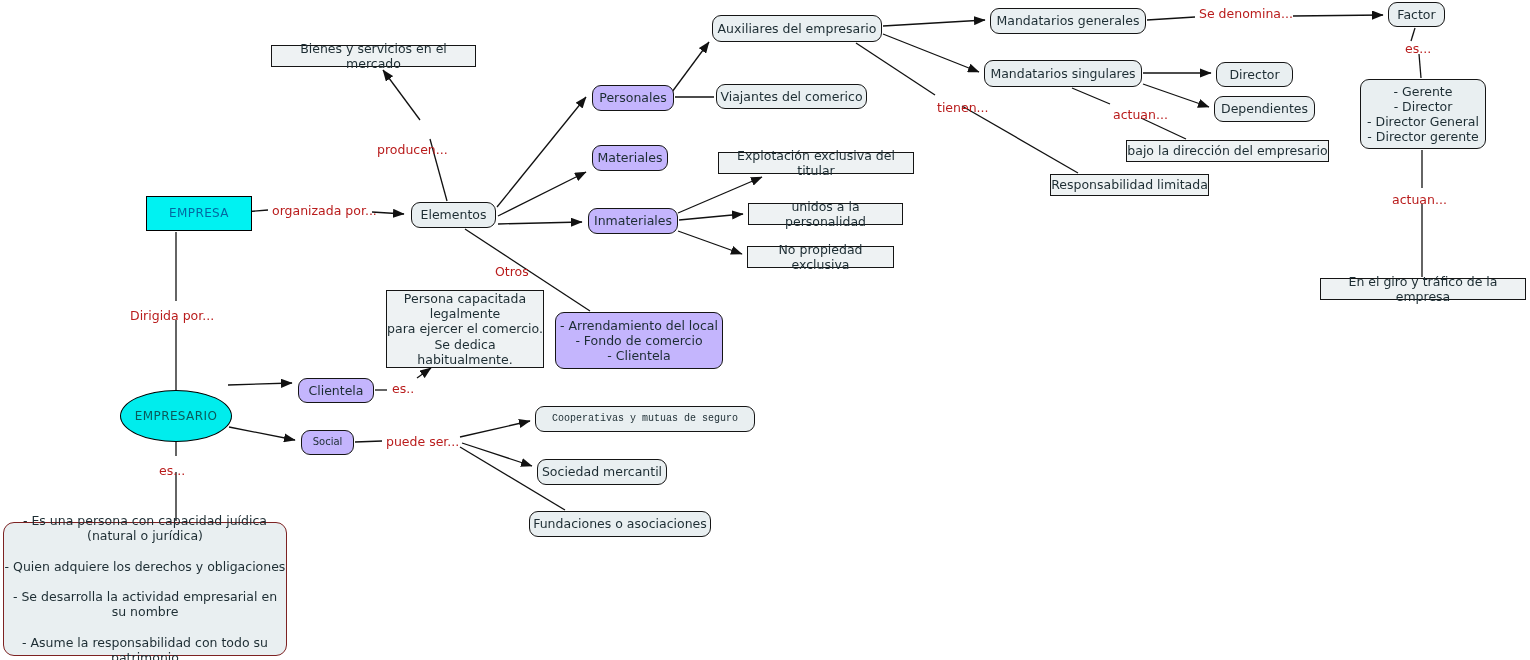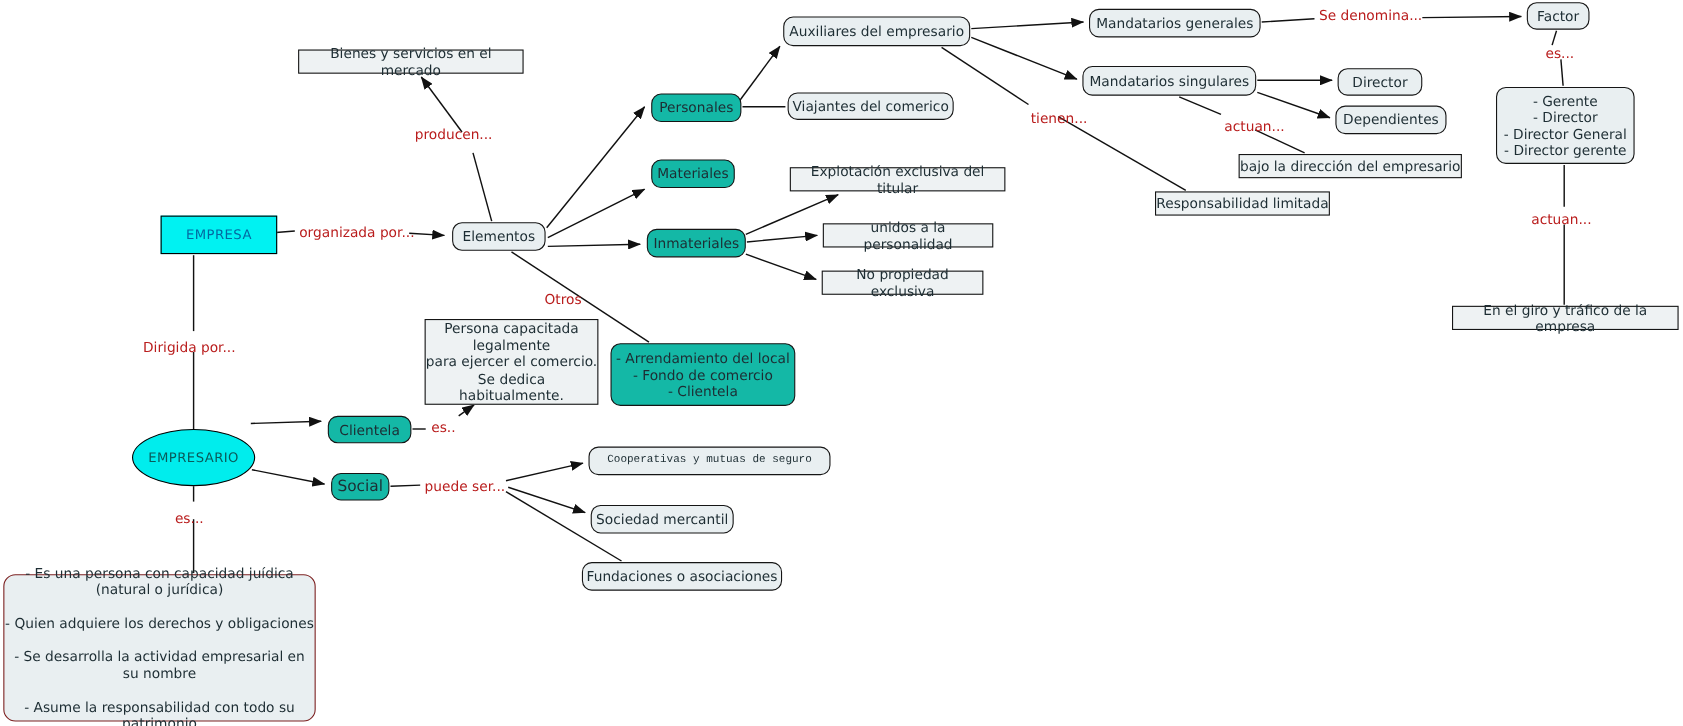--- a/index.html
+++ b/index.html
@@ -4,21 +4,21 @@
 <style>
   html,body{margin:0;padding:0;background:#ffffff;}
   body{width:1530px;height:660px;font-family:"DejaVu Sans",sans-serif;}
   #map-root{position:relative;width:1530px;height:660px;overflow:hidden;background:#fff;}
   #edge-layer{position:absolute;left:0;top:0;width:1530px;height:660px;}
   .node{position:absolute;box-sizing:border-box;display:flex;align-items:center;justify-content:center;
         text-align:center;color:#1d2d33;line-height:1.22;white-space:pre-line;}
   
   .n-rect{background:#eef2f3;border:1px solid #151515;border-radius:0;}
   .n-round{background:#e9eff1;border:1px solid #151515;border-radius:9px;}
-  .n-cyanround{background:#14b8a6;border:1px solid #151515;border-radius:9px;}
+  .n-cyanround{background:#c4b5fd;border:1px solid #151515;border-radius:9px;}
   .n-cyanbox{background:#00f2f2;border:1.5px solid #000;border-radius:0;color:#0369a1;letter-spacing:.4px;margin-left:22px;}
   .n-ellipse{background:#00eded;border:1.5px solid #000;border-radius:50%;color:#0a5a5a;letter-spacing:.4px;}
   .n-maroon{background:#e9eff1;border:1.3px solid #7d2222;border-radius:11px;}
   .lbl{position:absolute;color:#b91c1c;background:transparent;white-space:nowrap;}
 </style>
 </head>
 <body>
 
 <div id="map-root">
 
@@ -97,36 +97,36 @@
 - Director gerente</div>
       <div class="node n-rect" style="left: 1320px; top: 278px; width: 206px; height: 22px; font-size: 12.5px;">En el giro y tráfico de la empresa</div>
       <div class="node n-rect" style="left: 386px; top: 290px; width: 158px; height: 78px; font-size: 12.5px;">Persona capacitada
 legalmente
 para ejercer el comercio.
 Se dedica habitualmente.</div>
       <div class="node n-cyanround" style="left: 555px; top: 312px; width: 168px; height: 57px; font-size: 12.5px;">- Arrendamiento del local
 - Fondo de comercio
 - Clientela</div>
       <div class="node n-cyanround" style="left: 298px; top: 378px; width: 76px; height: 25px; font-size: 12.5px;">Clientela</div>
-      <div class="node n-cyanround" style="left: 301px; top: 430px; width: 53px; height: 25px; font-size: 14px;">Social</div>
+      <div class="node n-cyanround" style="left: 301px; top: 430px; width: 53px; height: 25px; font-size: 10px;">Social</div>
       <div class="node n-round" style="left: 535px; top: 406px; width: 220px; height: 26px; font-size: 10px; font-family: Liberation Mono, monospace;">Cooperativas y mutuas de seguro</div>
       <div class="node n-round" style="left: 537px; top: 459px; width: 130px; height: 26px; font-size: 12.5px;">Sociedad mercantil</div>
       <div class="node n-round" style="left: 529px; top: 511px; width: 182px; height: 26px; font-size: 12.5px;">Fundaciones o asociaciones</div>
       <div class="node n-maroon" style="left: 3px; top: 522px; width: 284px; height: 134px; font-size: 12.5px;">- Es una persona con capacidad juídica
 (natural o jurídica)
 
 - Quien adquiere los derechos y obligaciones
 
 - Se desarrolla la actividad empresarial en su nombre
 
 - Asume la responsabilidad con todo su patrimonio</div>
     </div>
   <div id="label-group">
       <span class="lbl" style="left: 272px; top: 203px; font-size: 12.5px;">organizada por...</span>
-      <span class="lbl" style="left: 377px; top: 114px; font-size: 12.5px;">producen...</span>
+      <span class="lbl" style="left: 377px; top: 142px; font-size: 12.5px;">producen...</span>
       <span class="lbl" style="left: 495px; top: 264px; font-size: 12.5px;">Otros</span>
       <span class="lbl" style="left: 937px; top: 100px; font-size: 12.5px;">tienen...</span>
       <span class="lbl" style="left: 1113px; top: 107px; font-size: 12.5px;">actuan...</span>
       <span class="lbl" style="left: 1199px; top: 6px; font-size: 12.5px;">Se denomina...</span>
       <span class="lbl" style="left: 1405px; top: 41px; font-size: 12.5px;">es...</span>
       <span class="lbl" style="left: 1392px; top: 192px; font-size: 12.5px;">actuan...</span>
       <span class="lbl" style="left: 130px; top: 308px; font-size: 12.5px;">Dirigida por...</span>
       <span class="lbl" style="left: 159px; top: 463px; font-size: 12.5px;">es...</span>
       <span class="lbl" style="left: 392px; top: 381px; font-size: 12.5px;">es..</span>
       <span class="lbl" style="left: 386px; top: 434px; font-size: 12.5px;">puede ser...</span>

